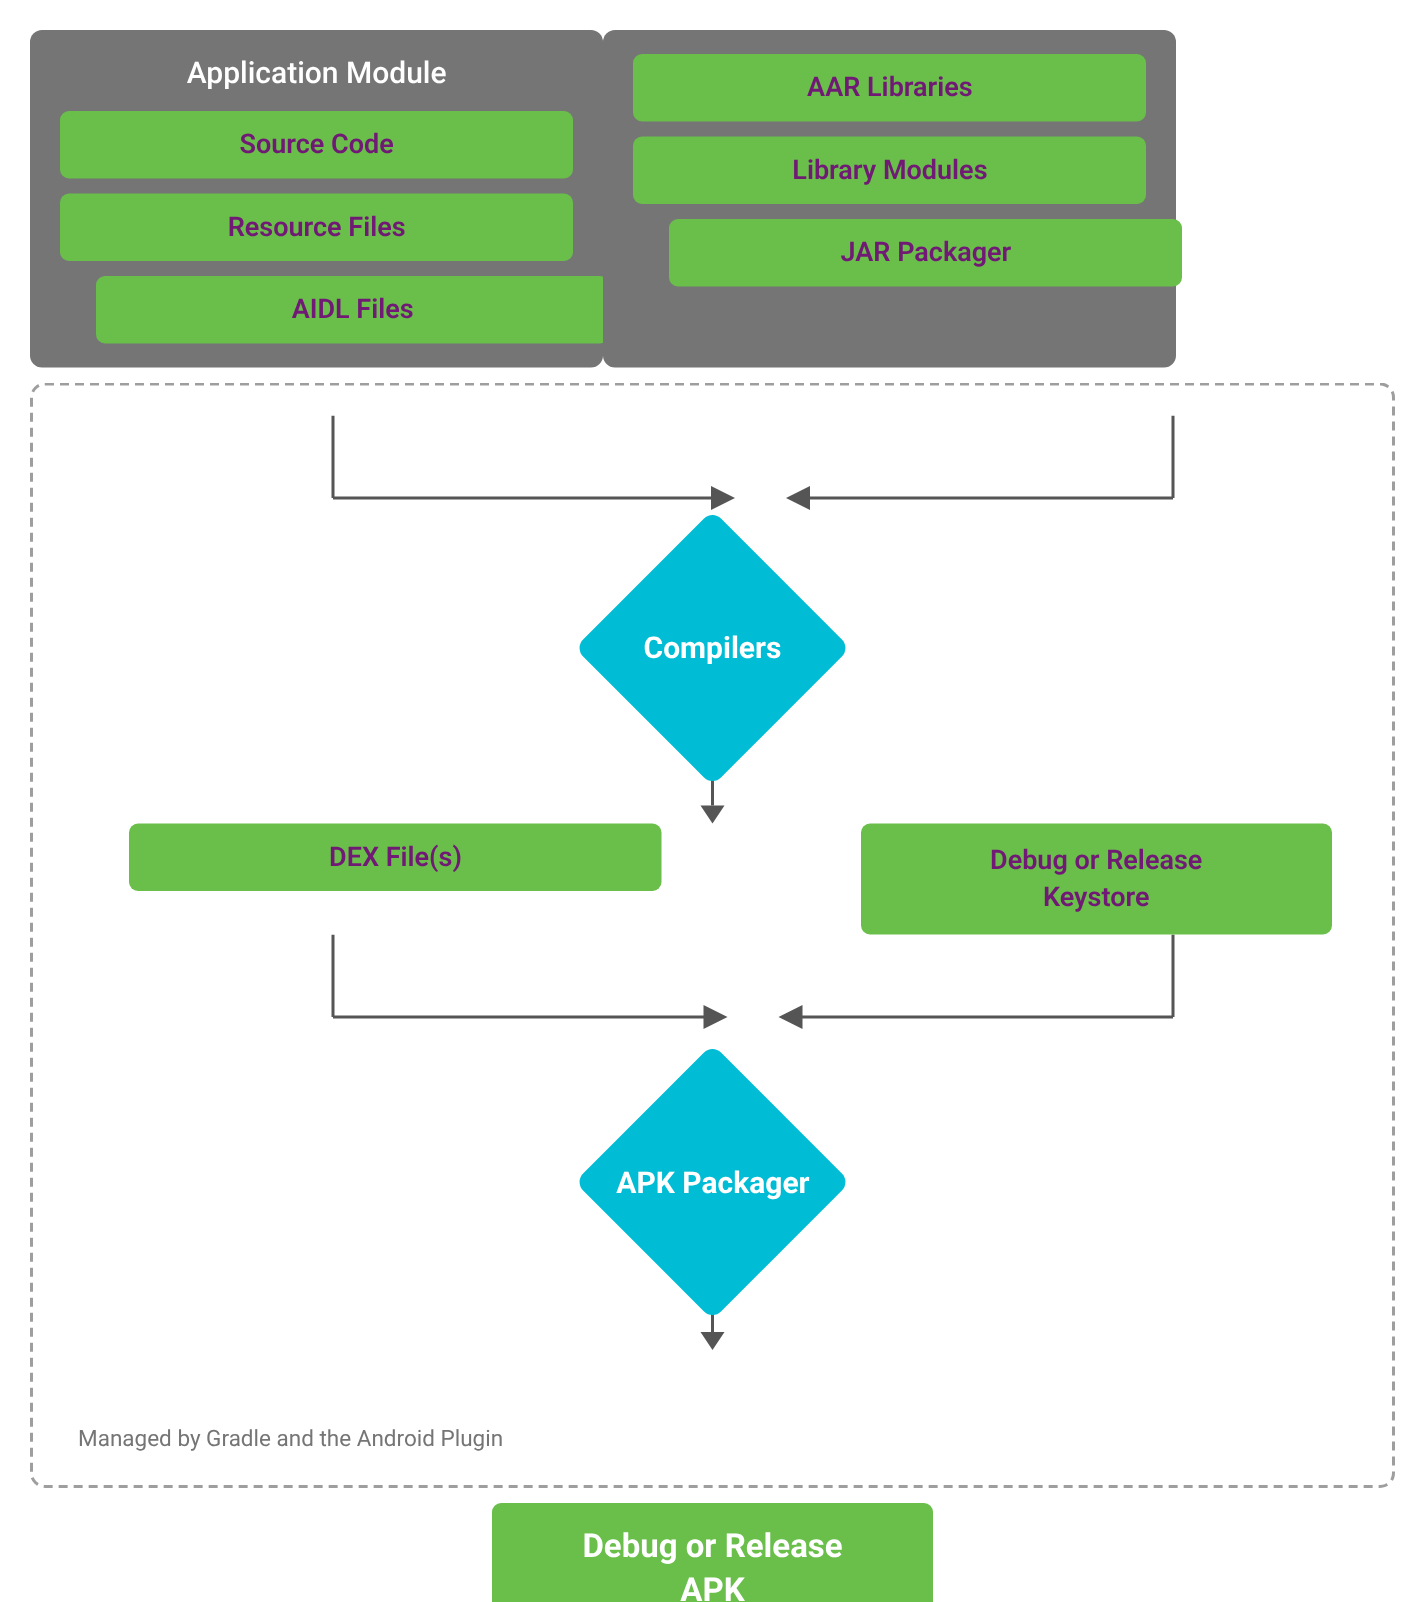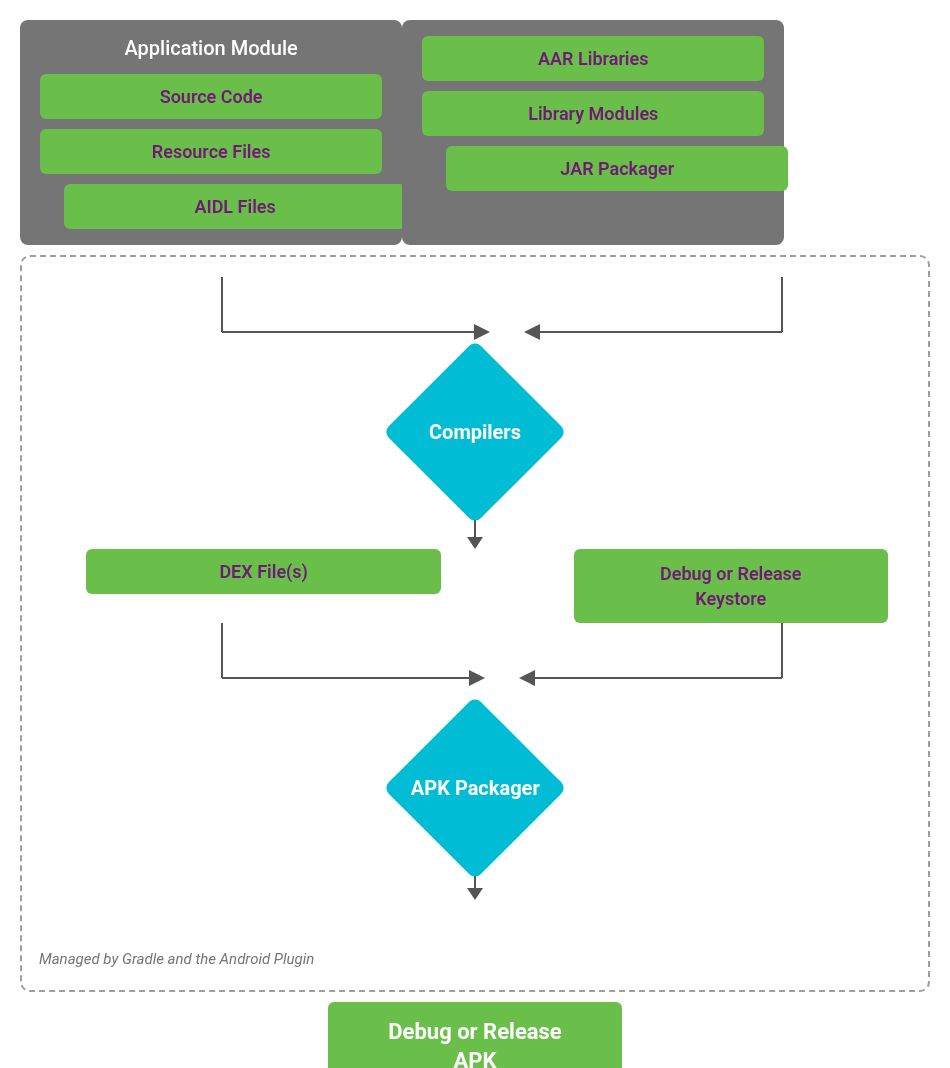--- a/index.html
+++ b/index.html
@@ -55,23 +55,22 @@
     .dashed-area {
       border: 2.5px dashed #9e9e9e;
       border-radius: 10px;
       margin-top: 10px;
       padding: 20px 30px 30px 30px;
       position: relative;
     }
     .dashed-label {
       position: absolute;
       bottom: 20px;
-      left: 17px;
+      left: 30px;
       color: #757575;
-      font-style: italic;
       font-size: 15px;
       line-height: 1.4;
     }
     .diamond {
       width: 130px;
       height: 130px;
       background: #00bcd4;
       transform: rotate(45deg);
       border-radius: 8px;
       display: flex;

